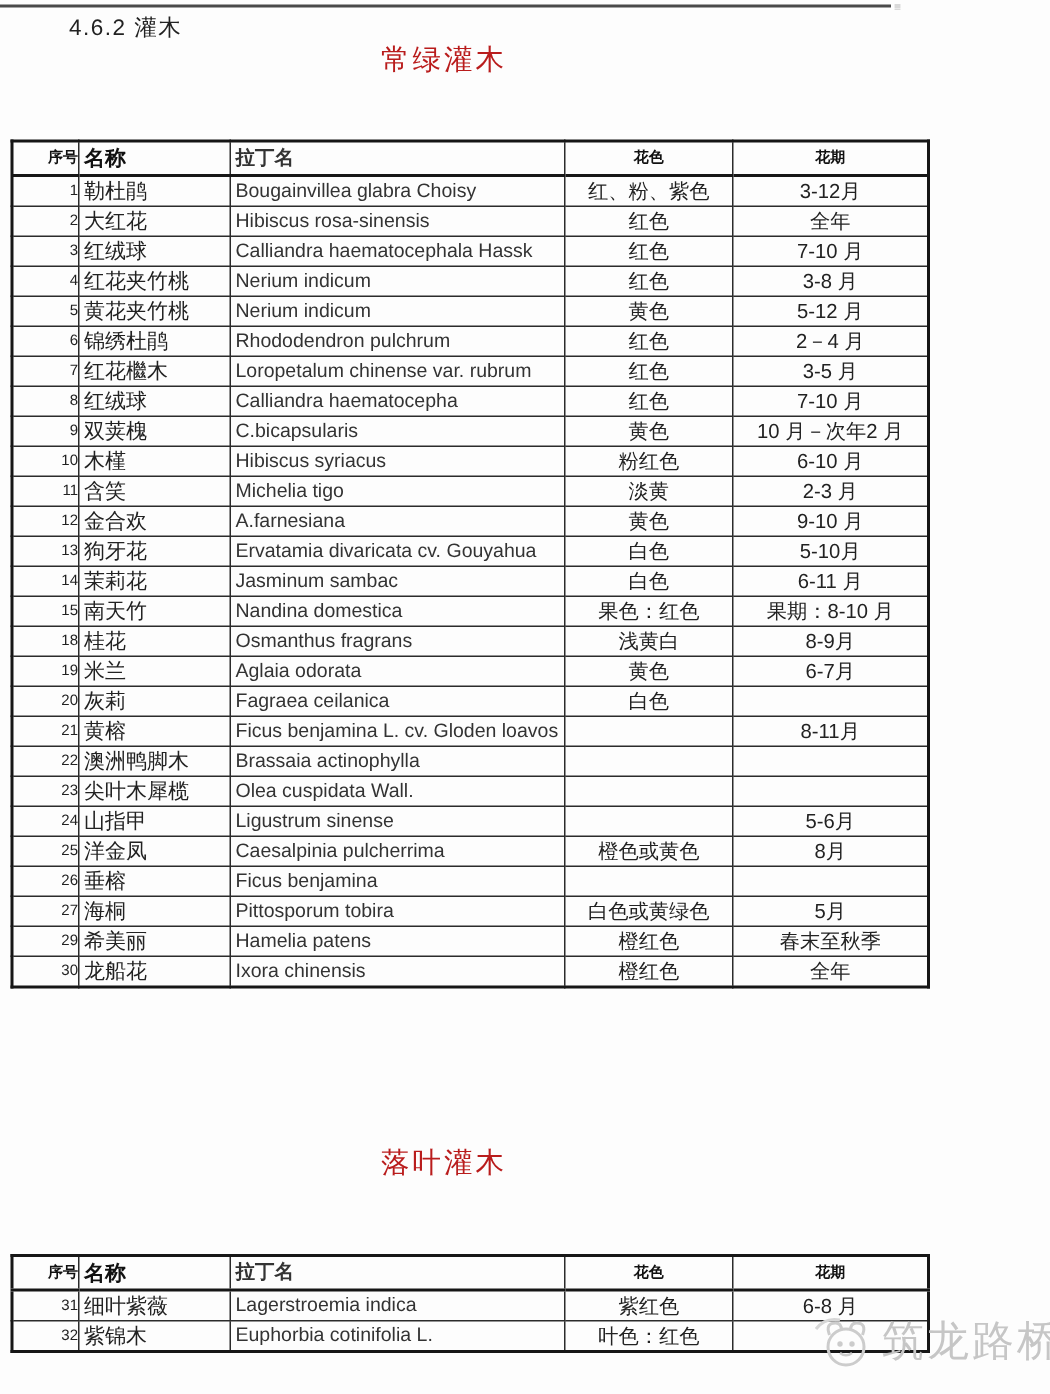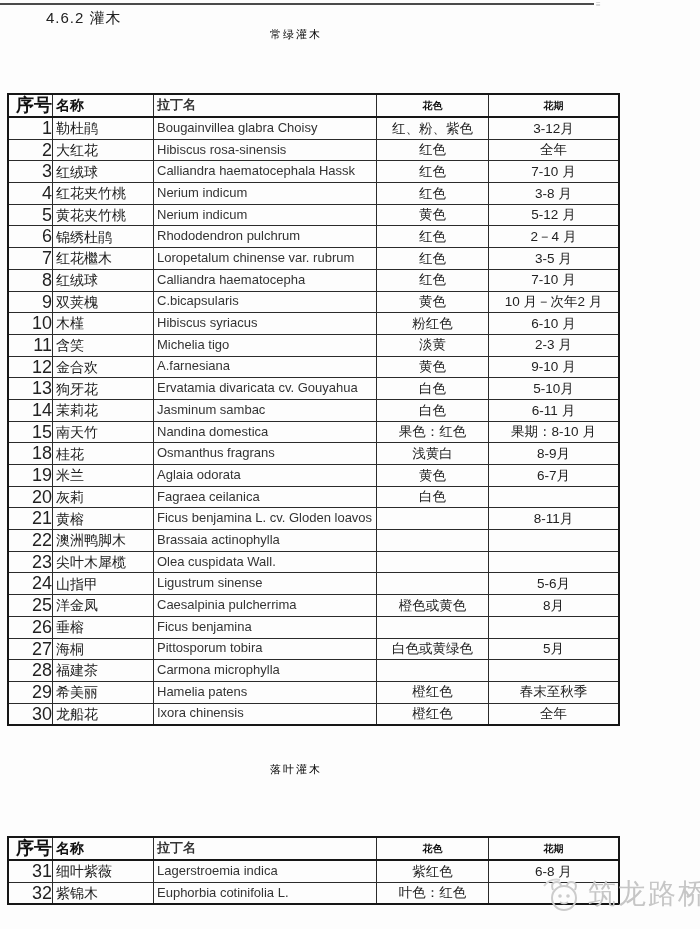--- a/index.html
+++ b/index.html
@@ -15,40 +15,40 @@
   .top-rule-mark{
     position:absolute;top:1px;left:596px;width:8px;height:7px;
     color:#b9b9b9;font-size:8px;line-height:7px;
   }
   .section-heading{
     position:absolute;top:9px;left:10px;
     font-size:15px;letter-spacing:1px;color:#222;margin-left:36px;
   }
   .subtitle{
     position:absolute;left:7px;width:578px;text-align:center;
-    font-size:11px;color:#000000;letter-spacing:2px;
+    font-size:19px;color:#b91c1c;letter-spacing:2px;
   }
   #title-evergreen{top:27px;}
   #title-deciduous{top:762px;}
   table.plant{
     position:absolute;left:7px;border-collapse:collapse;table-layout:fixed;
     width:578px;border:2px solid #161616;background:transparent;
   }
   #table-evergreen{top:93px;}
   #table-deciduous{top:836px;}
   .plant th,.plant td{
     border:1px solid #2b2b2b;padding:0 3px;height:19px;
     line-height:1.15;overflow:hidden;white-space:normal;
   }
   .plant th{
     font-size:10px;font-weight:bold;text-align:center;
     border-bottom:2px solid #161616;color:#111;height:21px;
   }
   .plant td{font-size:13.5px;color:#222;}
-  .plant .c0{width:40px;text-align:right;padding-right:0;font-size:18px;}
+  .plant .c0{width:40px;text-align:right;padding-right:0;font-size:10px;}
   .plant .c1{width:94px;text-align:left;font-size:14px;}
   .plant .c2{width:216px;text-align:left;font-size:13px;color:#333;}
   .plant .c3{width:105px;text-align:center;}
   .plant .c4{width:123px;text-align:center;}
   .watermark{
     position:absolute;top:872px;left:540px;display:flex;align-items:center;
     gap:4px;z-index:5;pointer-events:none;
   }
   .watermark-text{
     font-family:"Liberation Serif","DejaVu Serif",serif;
@@ -243,27 +243,20 @@
         <td class="c2">Ficus benjamina</td>
         <td class="c3"></td>
         <td class="c4"></td>
       </tr>
       <tr>
         <td class="c0">27</td>
         <td class="c1">海桐</td>
         <td class="c2">Pittosporum tobira</td>
         <td class="c3">白色或黄绿色</td>
         <td class="c4">5月</td>
-      </tr>
-      <tr>
-        <td class="c0">28</td>
-        <td class="c1">福建茶</td>
-        <td class="c2">Carmona microphylla</td>
-        <td class="c3"></td>
-        <td class="c4"></td>
       </tr>
       <tr>
         <td class="c0">29</td>
         <td class="c1">希美丽</td>
         <td class="c2">Hamelia patens</td>
         <td class="c3">橙红色</td>
         <td class="c4">春末至秋季</td>
       </tr>
       <tr>
         <td class="c0">30</td>

